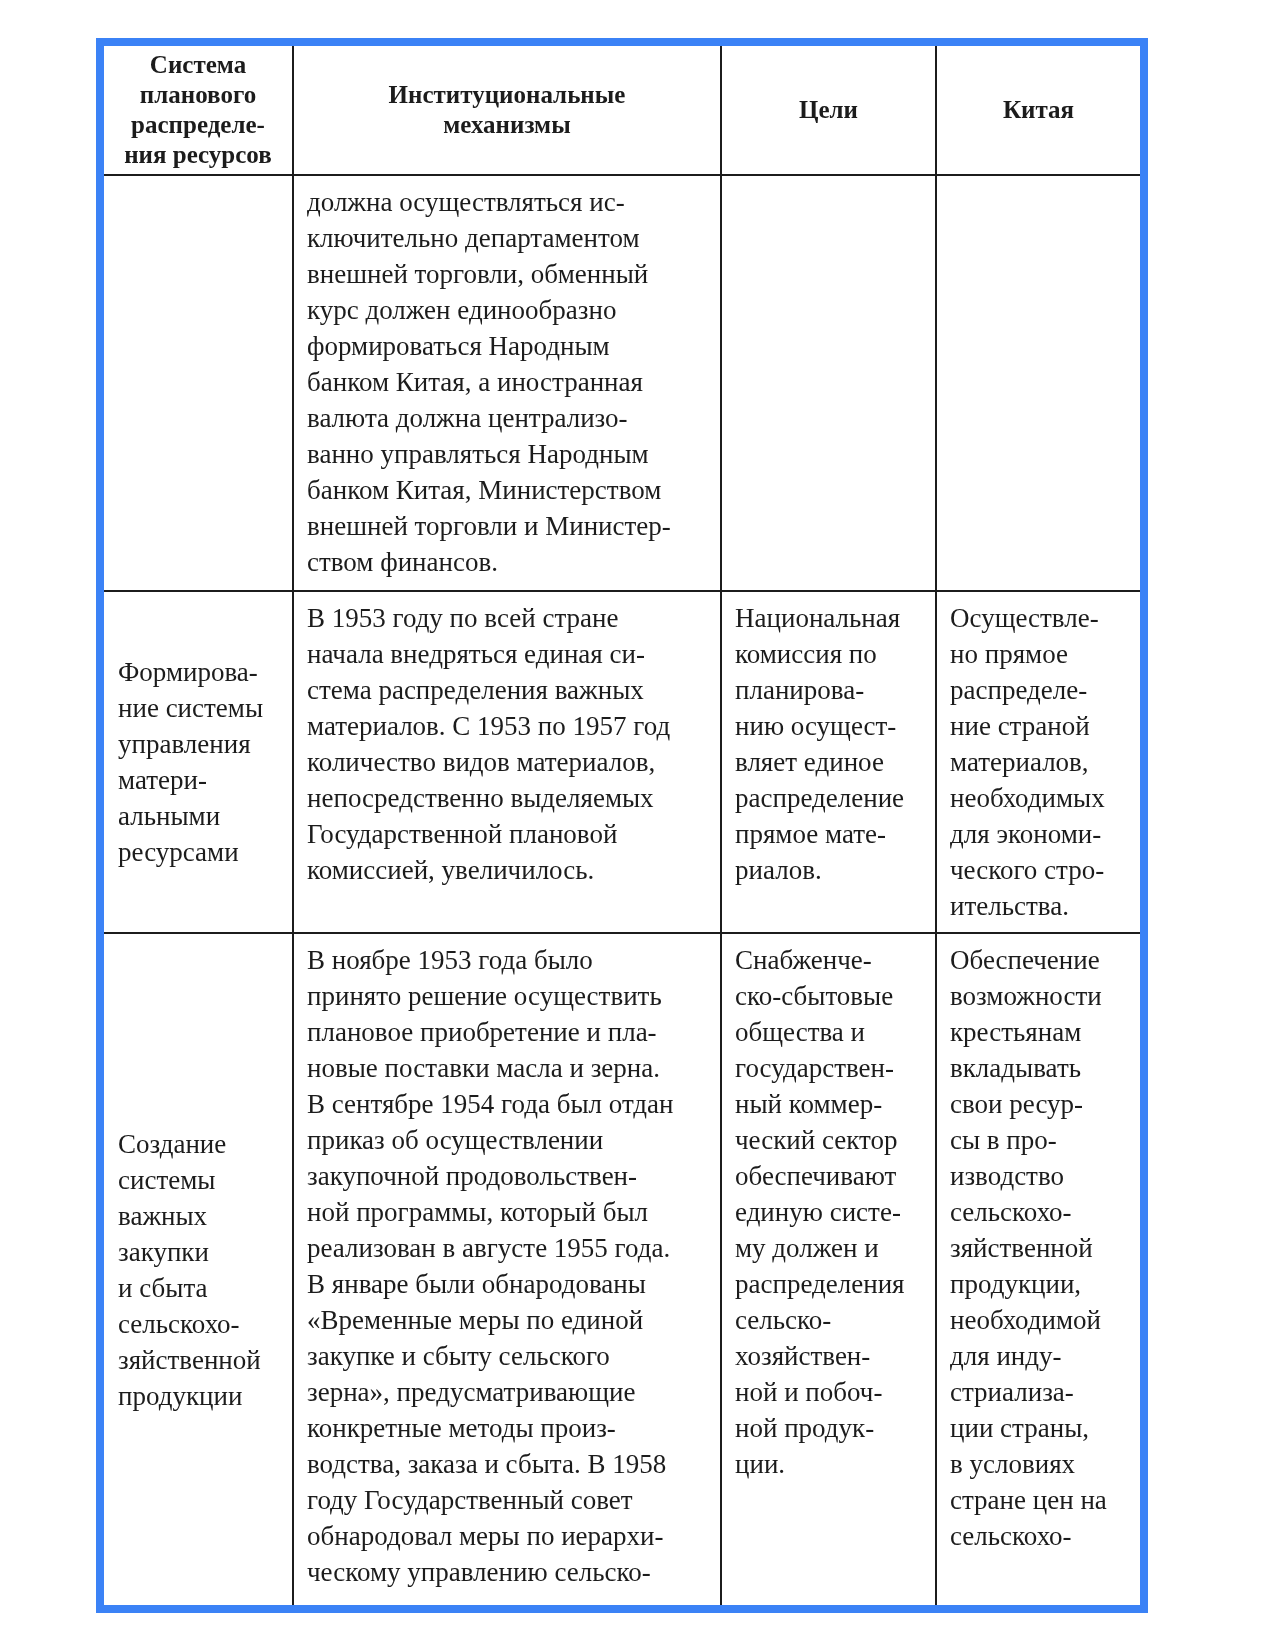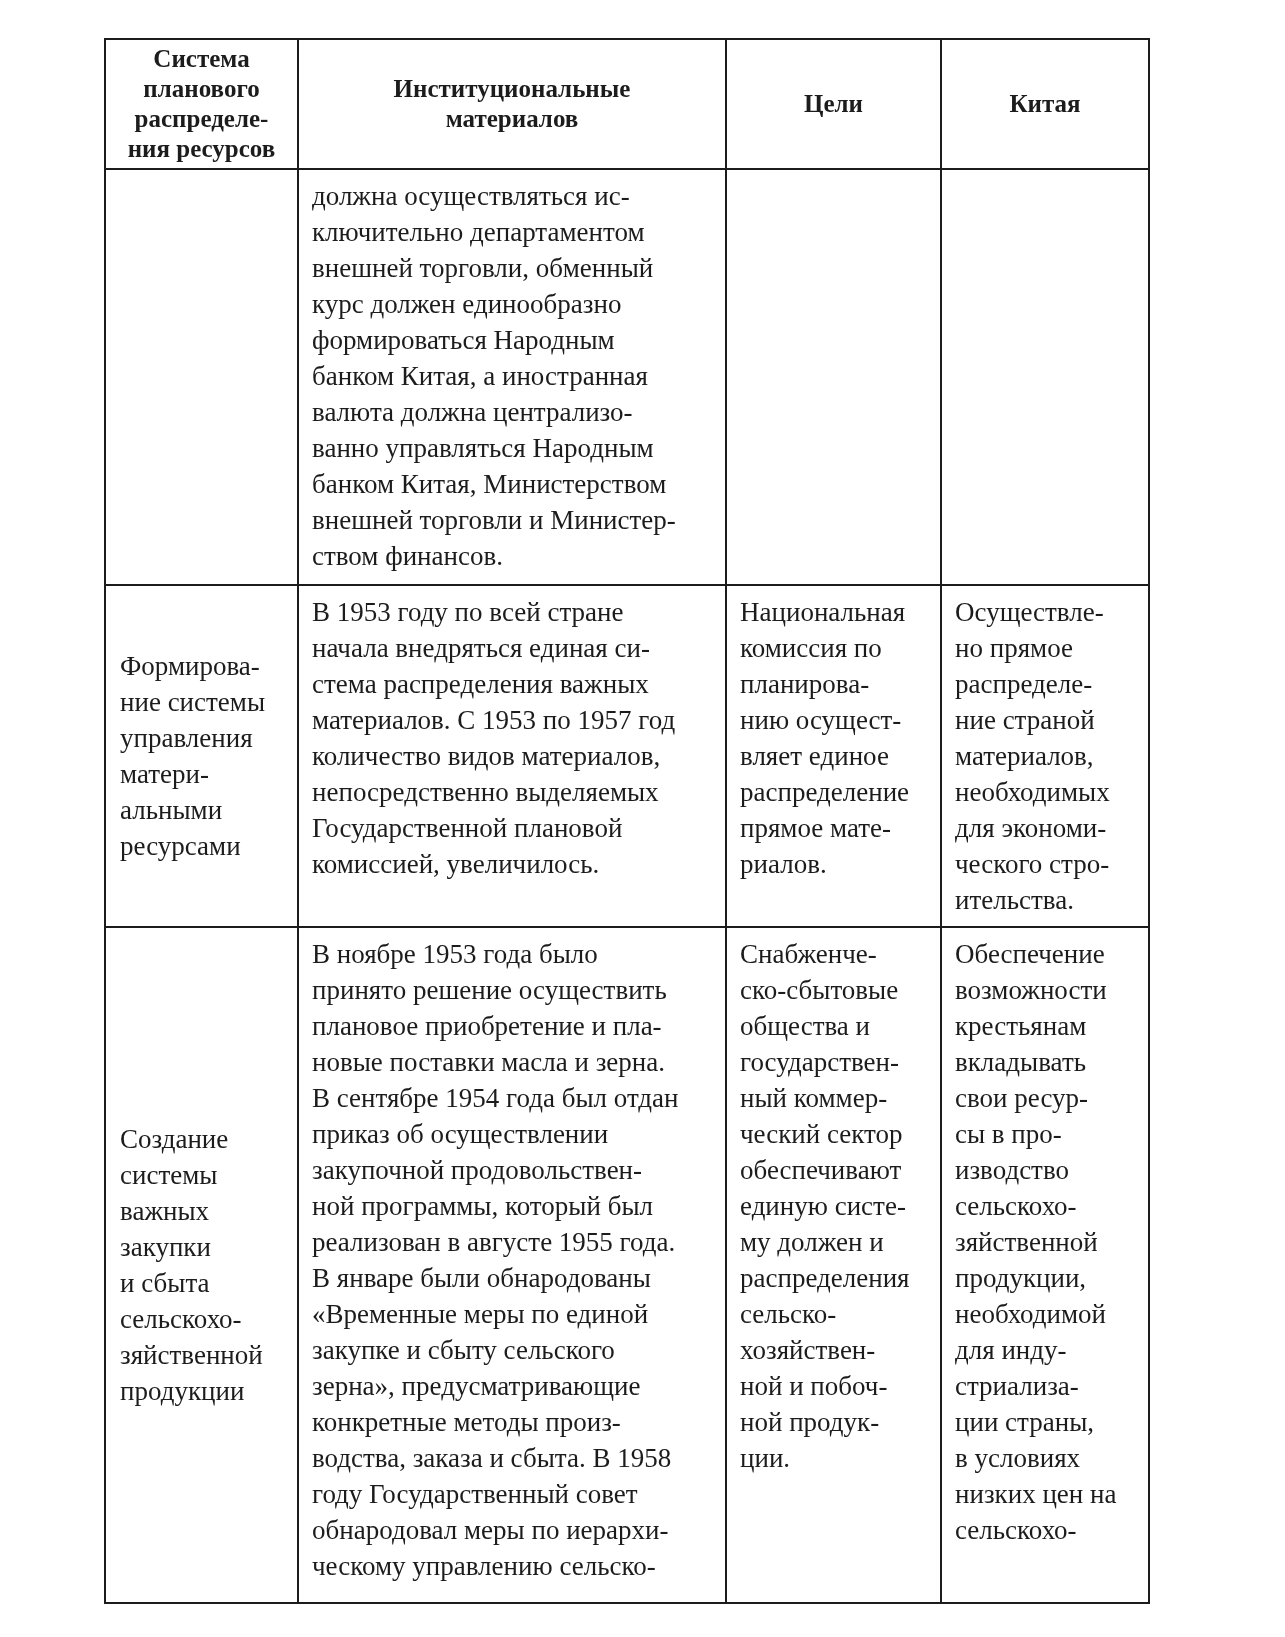--- a/index.html
+++ b/index.html
@@ -9,26 +9,26 @@
   }
   body {
     width: 1285px;
     height: 1637px;
     position: relative;
     font-family: "Liberation Serif", "DejaVu Serif", serif;
     color: #1c1c1c;
   }
   table.doc-table {
     position: absolute;
-    left: 104px;
+    left: 96px;
     top: 38px;
     width: 1044px;
     border-collapse: collapse;
     table-layout: fixed;
-    border: 2px solid #3b82f6;
+    border: 8px solid #3b82f6;
   }
   .doc-table th,
   .doc-table td {
     border: 2px solid #1c1c1c;
     white-space: pre-line;
     overflow: hidden;
   }
   .doc-table th {
     font-weight: bold;
     font-size: 25px;
@@ -65,21 +65,21 @@
     <col style="width:215px">
     <col style="width:208px">
   </colgroup>
   <thead>
     <tr>
       <th>Система
 планового
 распределе-
 ния ресурсов</th>
       <th>Институциональные
-материалов</th>
+механизмы</th>
       <th>Цели</th>
       <th>Китая</th>
     </tr>
   </thead>
   <tbody>
     <tr class="row-cont">
       <td class="col-system"></td>
       <td>должна осуществляться ис-
 ключительно департаментом
 внешней торговли, обменный
@@ -177,17 +177,17 @@
 сы в про-
 изводство
 сельскохо-
 зяйственной
 продукции,
 необходимой
 для инду-
 стриализа-
 ции страны,
 в условиях
-низких цен на
+стране цен на
 сельскохо-</td>
     </tr>
   </tbody>
 </table>
 
 </body></html>

